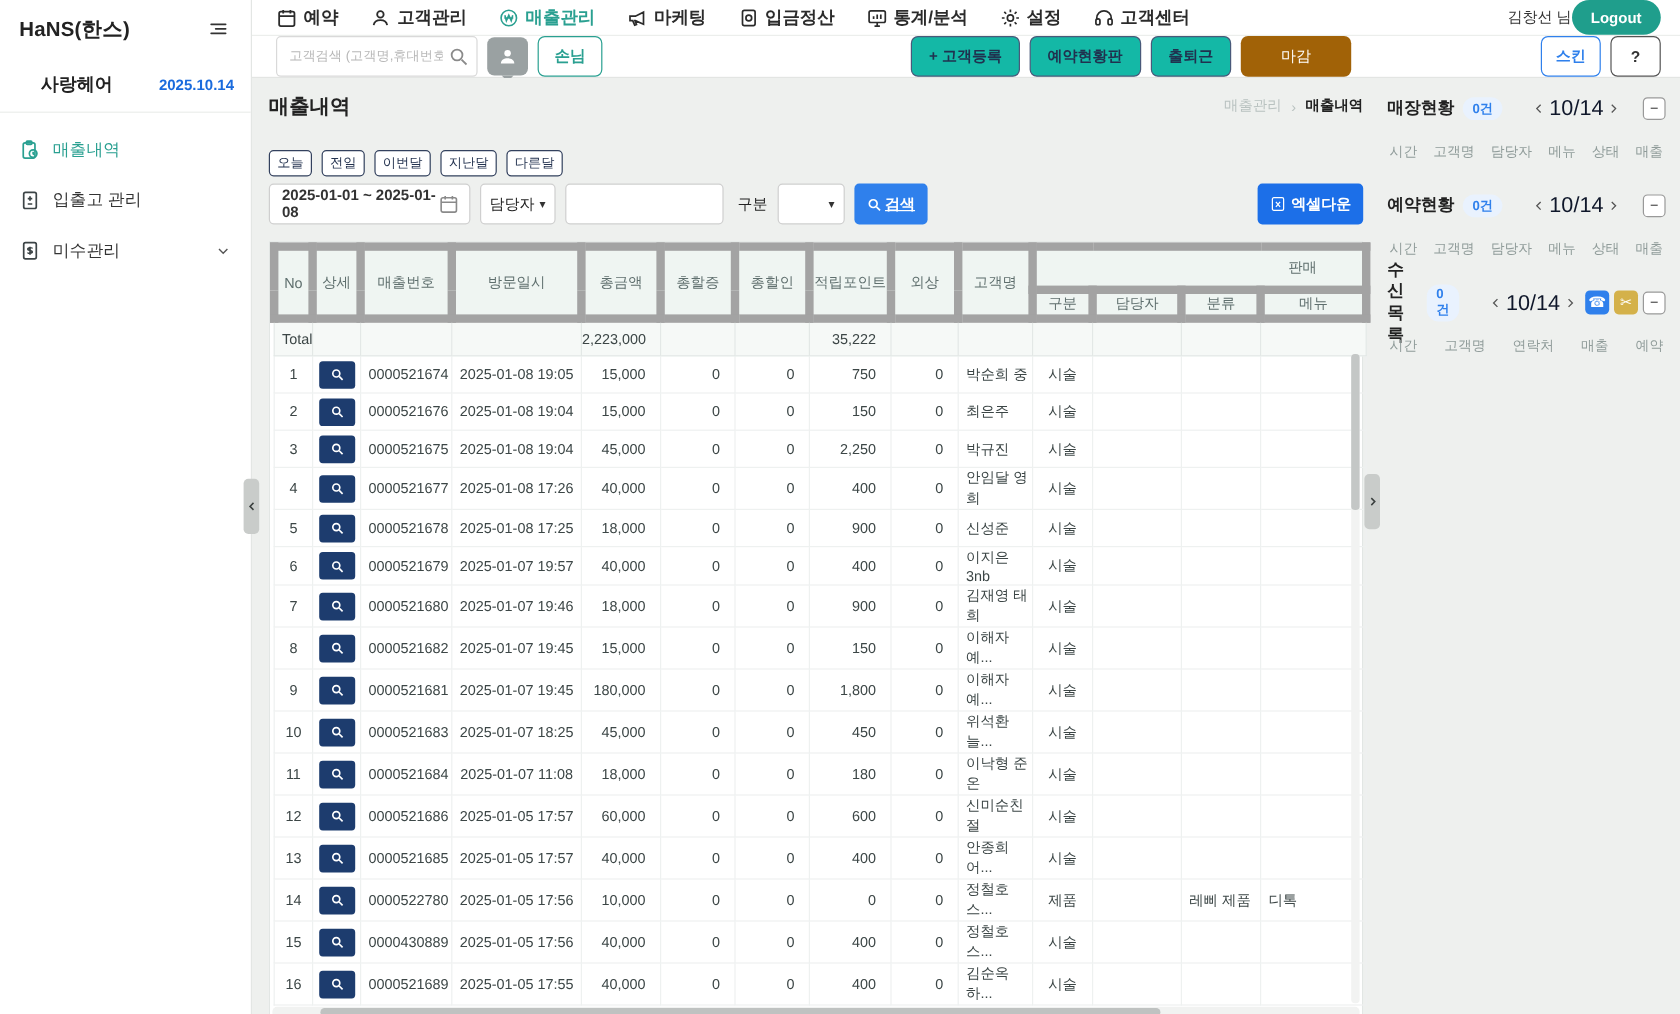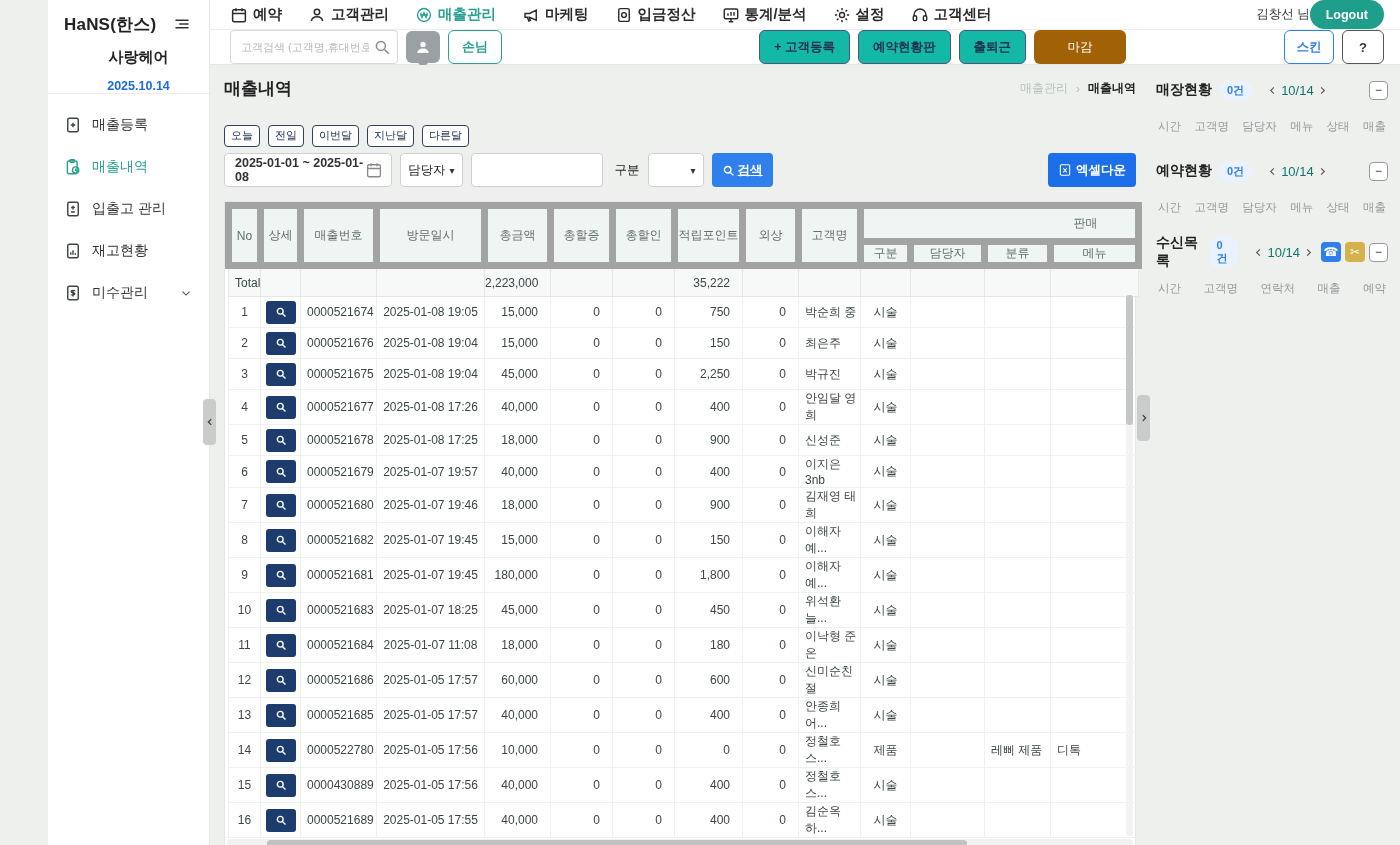--- a/index.html
+++ b/index.html
@@ -1,25 +1,25 @@
 <!DOCTYPE html>
 <html><head>
 <meta charset="utf-8">
 <style>
   * { margin:0; padding:0; box-sizing:border-box; }
   html,body { width:1400px; height:845px; overflow:hidden; }
   body { font-family:"Liberation Sans", sans-serif; background:#eef0ee; color:#222; }
-  .app { display:flex; width:1400px; height:845px;padding-left:48px; }
+  .app { display:flex; width:1400px; height:845px; }
 
   
   .sidebar { width:210px; background:#fff; border-right:1px solid #e3e6e4; display:flex; flex-direction:column; }
   .sidebar-top { height:48px; display:flex; align-items:center; justify-content:space-between; padding:0 18px 0 16px; }
   .logo { font-size:17px; font-weight:bold; color:#222; letter-spacing:.2px; }
   .hamburger { background:none; border:none; cursor:pointer; color:#333; display:flex; }
-  .salon-row { height:46px; display:flex; align-items:center; justify-content:space-between; padding:0 14px 0 34px; border-bottom:1px solid #eceeec;flex-direction:column; }
+  .salon-row { height:46px; display:flex; align-items:center; justify-content:space-between; padding:0 14px 0 34px; border-bottom:1px solid #eceeec; }
   .salon { font-size:15px; font-weight:bold; color:#222; }
   .date { font-size:12.5px; font-weight:bold; color:#1a6bdd; }
   .side-menu { padding:10px 0; }
   .side-item { height:42px; display:flex; align-items:center; gap:10px; padding:0 16px; font-size:14px; color:#333; cursor:pointer; }
   .side-item .icn { color:#3c4446; }
   .side-item.active, .side-item.active .icn { color:#2aa091; }
   .side-item .chev { margin-left:auto; color:#555; display:flex; }
   .icn { display:inline-flex; align-items:center; justify-content:center; }
   .icn svg { width:18px; height:18px; }
 
@@ -101,21 +101,21 @@
   .handle svg { width:10px; height:10px; }
   .handle.left { left:-7px; top:334px; }
   .handle.right { left:927px; top:330px; }
 
   
   .rightpanel { width:250px; padding:10px 12px 0 6px; }
   .rp-section { margin-bottom:4px; }
   .rp-head { display:flex; align-items:center; gap:7px; height:30px; }
   .rp-title { font-size:14px; font-weight:bold; color:#222; }
   .rp-badge { background:#e9f2fe; color:#2f80ec; font-size:11px; font-weight:bold; border-radius:10px; padding:2px 8px; }
-  .rp-pager { display:flex; align-items:center; gap:3px; margin-left:8px; font-size:13px; color:#0f766e; }
+  .rp-pager { display:flex; align-items:center; gap:3px; margin-left:18px; font-size:18px; color:#0f172a; }
   .rp-pager .pg-btn { background:none; border:none; color:#555; cursor:pointer; display:flex; padding:0; }
   .rp-pager .pg-btn svg { width:11px; height:11px; }
   .rp-tools { margin-left:auto; display:flex; gap:4px; align-items:center; }
   .sq-icon { width:20px; height:20px; border-radius:4px; color:#fff; font-size:12px; display:flex; align-items:center; justify-content:center; cursor:pointer; border:none; }
   .sq-icon.phone { background:#2f80ec; }
   .sq-icon.scissors { background:#d4b14a; }
   .collapse-btn { width:19px; height:19px; background:#fff; border:1px solid #999; border-radius:4px; color:#333; font-size:12px; line-height:1; display:flex; align-items:center; justify-content:center; cursor:pointer; }
   .rp-cols { display:flex; justify-content:space-between; font-size:11.5px; color:#909c9a; margin:14px 2px 22px; }
 </style>
 </head>
@@ -132,57 +132,39 @@
               <path d="M4 7h16M9 12h11M4 17h16"></path>
             </svg>
         </span>
       </button>
     </div>
     <div class="salon-row">
       <span class="salon">사랑헤어</span>
       <span class="date">2025.10.14</span>
     </div>
     <nav class="side-menu" id="side-menu">
-        <div class="side-item">
-          <span class="icn">
-            <svg viewBox="0 0 24 24" fill="none" stroke="currentColor" stroke-width="1.9">
-              <rect x="5" y="3" width="14" height="18" rx="2"></rect>
-              <path d="M12 9v6M9 12h6"></path>
-            </svg>
-          </span>
-          <span>매출등록</span>
-        </div>
         <div class="side-item active">
           <span class="icn">
             <svg viewBox="0 0 24 24" fill="none" stroke="currentColor" stroke-width="1.9">
               <rect x="4.5" y="4" width="13" height="17" rx="2"></rect>
               <rect x="8" y="2.2" width="6" height="3.6" rx="1"></rect>
               <circle cx="15.5" cy="16" r="4.2"></circle>
               <path d="M15.5 14v2.2l1.6 1"></path>
             </svg>
           </span>
           <span>매출내역</span>
         </div>
         <div class="side-item">
           <span class="icn">
             <svg viewBox="0 0 24 24" fill="none" stroke="currentColor" stroke-width="1.9">
               <rect x="5" y="3" width="14" height="18" rx="2"></rect>
               <path d="M12 7.5v5M9.5 10h5M9.5 16h5"></path>
             </svg>
           </span>
           <span>입출고 관리</span>
-        </div>
-        <div class="side-item">
-          <span class="icn">
-            <svg viewBox="0 0 24 24" fill="none" stroke="currentColor" stroke-width="1.9">
-              <rect x="5" y="3" width="14" height="18" rx="2"></rect>
-              <path d="M9 17v-3.5M12 17v-6M15 17v-2"></path>
-            </svg>
-          </span>
-          <span>재고현황</span>
         </div>
         <div class="side-item">
           <span class="icn">
             <svg viewBox="0 0 24 24" fill="none" stroke="currentColor" stroke-width="1.9">
               <rect x="5" y="3" width="14" height="18" rx="2"></rect>
               <path d="M14.5 9.5c0-1.2-5-1.2-5 .8s5 .8 5 2.8-5 2-5 .8M12 7.5v9"></path>
             </svg>
           </span>
           <span>미수관리</span>
           <span class="icn chev">

